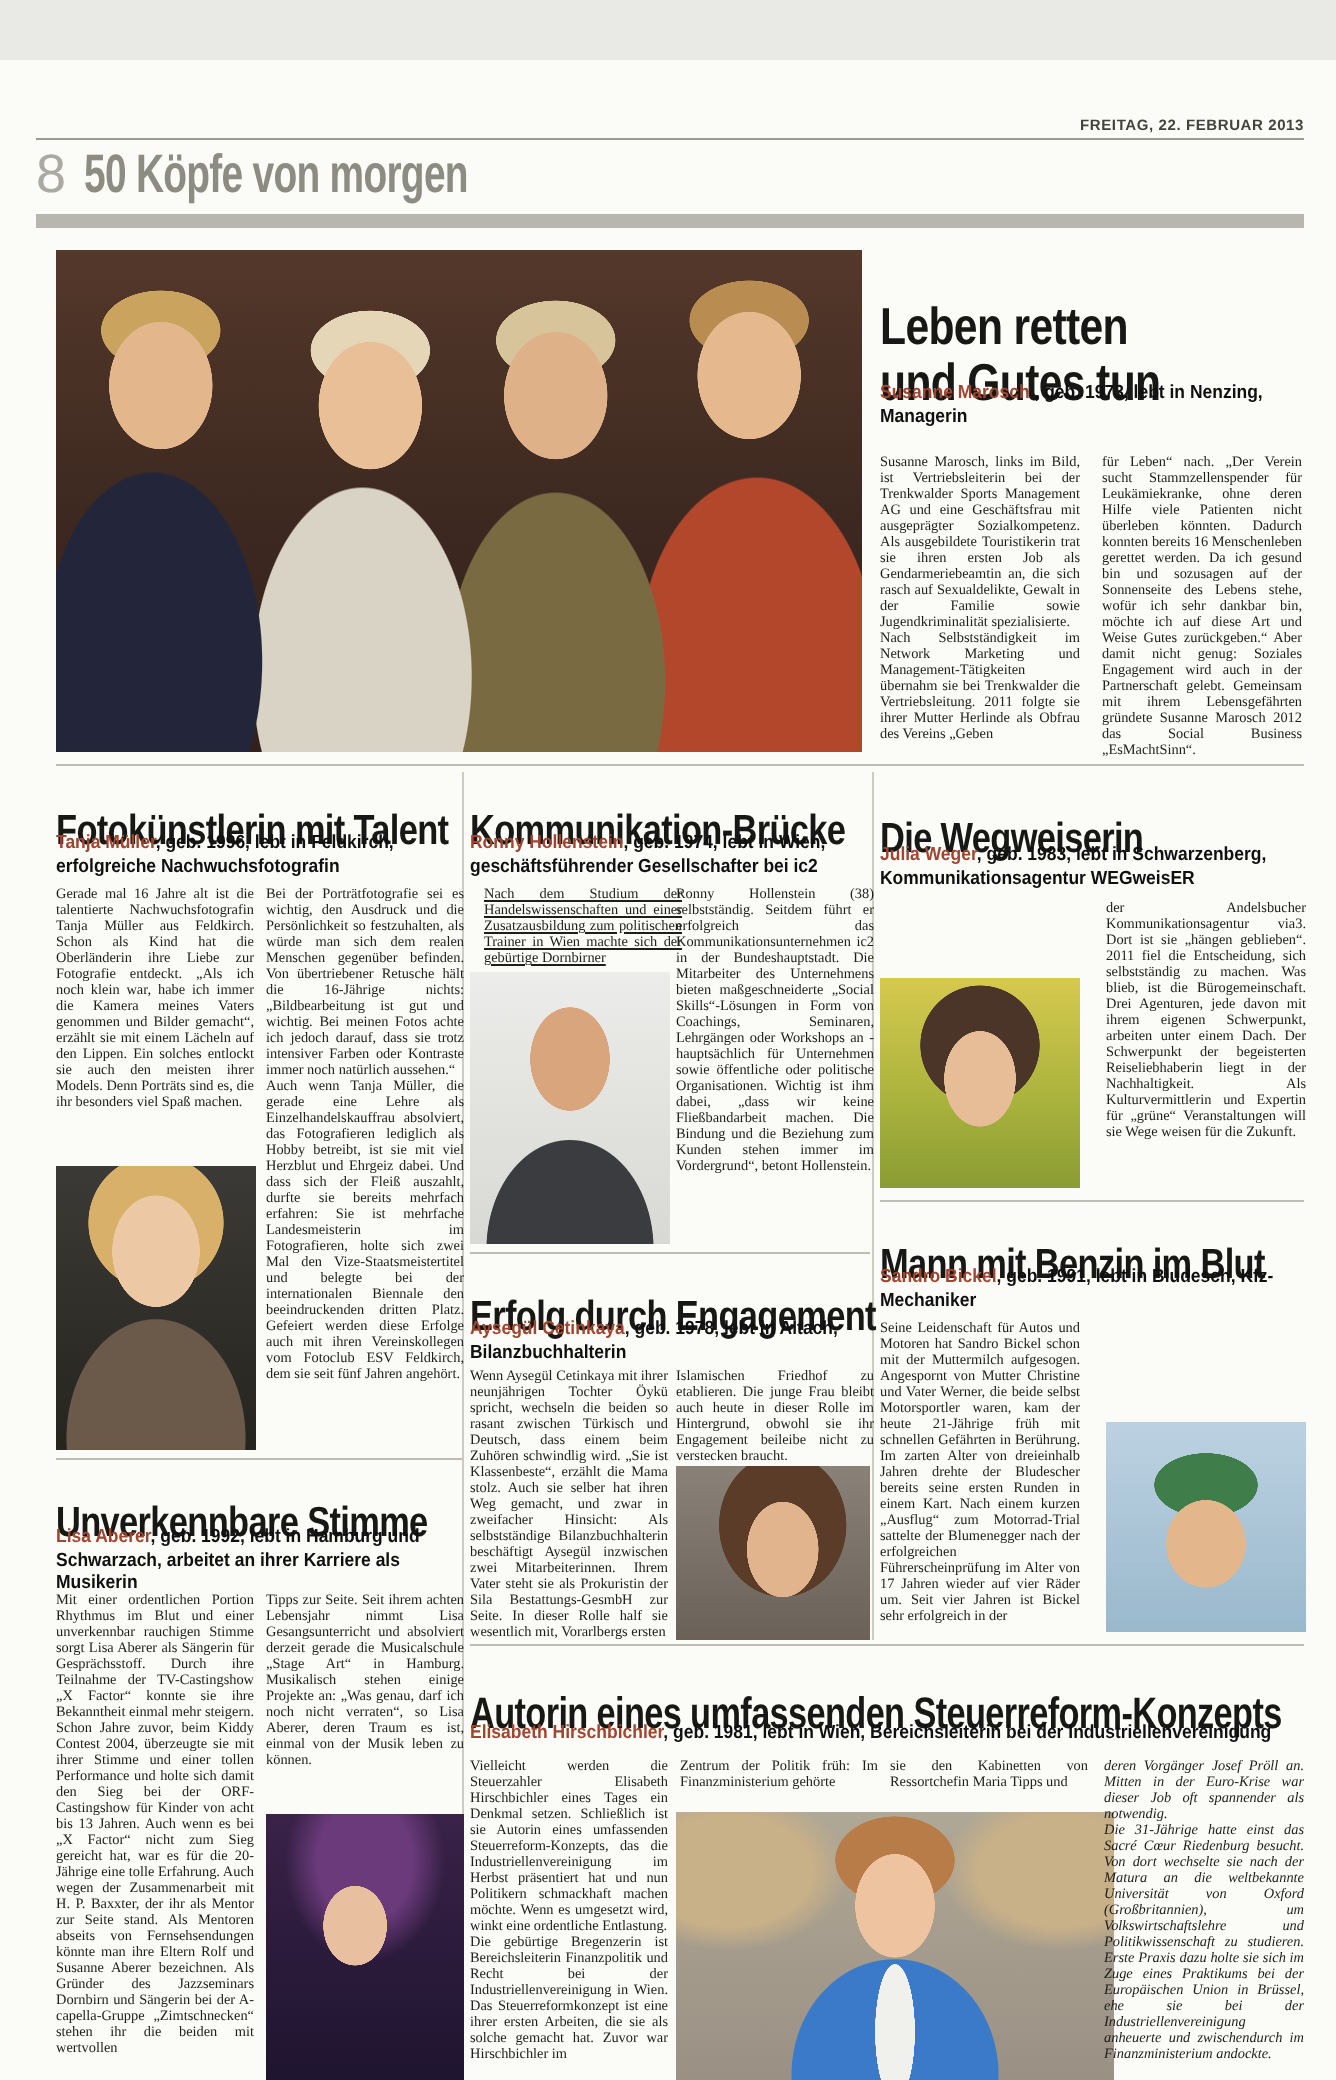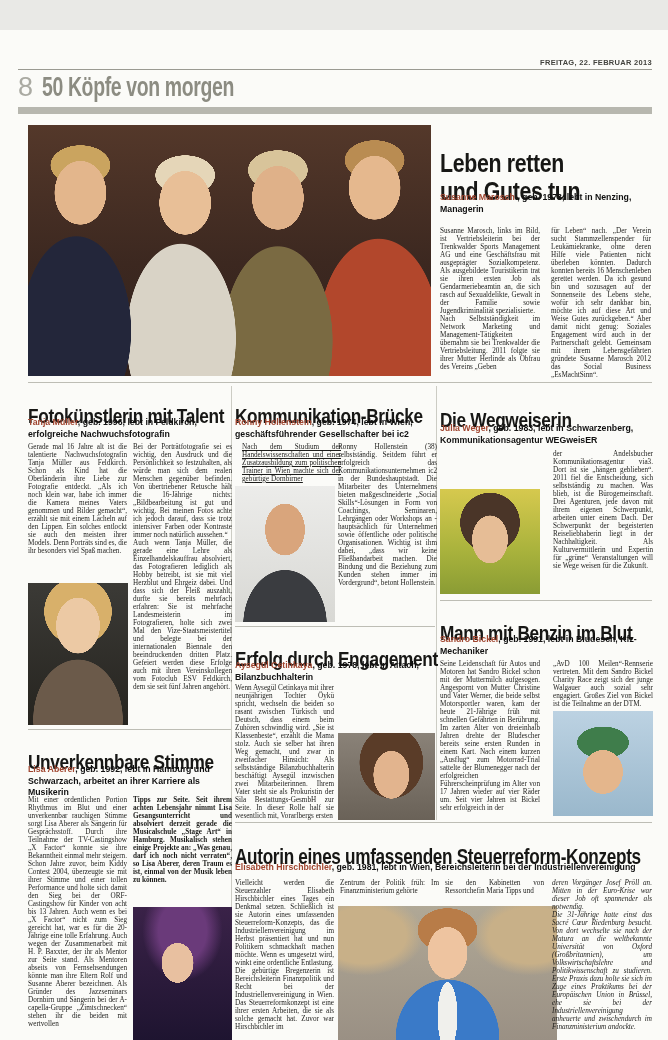--- a/index.html
+++ b/index.html
@@ -91,20 +91,21 @@
     radial-gradient(ellipse 42px 55px at 50% 102%, #3a3c40 0 99%, transparent 100%),
     linear-gradient(180deg, #ececea, #d8d8d4);"></div>
   <div class="col" style="left:338px;top:413px;width:99px;height:179px;">Ronny Hollenstein (38) selbstständig. Seitdem führt er erfolgreich das Kommunikationsunternehmen ic2 in der Bundeshauptstadt. Die Mitarbeiter des Unternehmens bieten maßgeschneiderte „Social Skills“-Lösungen in Form von Coachings, Seminaren, Lehrgängen oder Workshops an - hauptsächlich für Unternehmen sowie öffentliche oder politische Organisationen. Wichtig ist ihm dabei, „dass wir keine Fließbandarbeit machen. Die Bindung und die Beziehung zum Kunden stehen immer im Vordergrund“, betont Hollenstein.</div>
   <div class="hr" style="left:235px;top:596px;width:200px;"></div>
 
   <h2 class="hl" style="left:235px;top:601px;">Erfolg durch Engagement</h2>
   <p class="byline" style="left:235px;top:629px;width:219px;margin:0;">
     <span class="nm">Aysegül Cetinkaya</span><span>, geb. 1978, lebt in Altach, Bilanzbuchhalterin</span>
   </p>
   <div class="col" style="left:235px;top:654px;width:99px;height:138px;">Wenn Aysegül Cetinkaya mit ihrer neunjährigen Tochter Öykü spricht, wechseln die beiden so rasant zwischen Türkisch und Deutsch, dass einem beim Zuhören schwindlig wird. „Sie ist Klassenbeste“, erzählt die Mama stolz. Auch sie selber hat ihren Weg gemacht, und zwar in zweifacher Hinsicht: Als selbstständige Bilanzbuchhalterin beschäftigt Aysegül inzwischen zwei Mitarbeiterinnen. Ihrem Vater steht sie als Prokuristin der Sila Bestattungs-GesmbH zur Seite. In dieser Rolle half sie wesentlich mit, Vorarlbergs ersten</div>
+  <div class="col" style="left:338px;top:654px;width:99px;height:46px;">Islamischen Friedhof zu etablieren. Die junge Frau bleibt auch heute in dieser Rolle im Hintergrund, obwohl sie ihr Engagement beileibe nicht zu verstecken braucht.</div>
   <div class="ph" style="left:338px;top:703px;width:97px;height:87px;background:
     radial-gradient(ellipse 18px 24px at 55% 48%, #e2b48e 0 99%, transparent 100%),
     radial-gradient(ellipse 32px 36px at 55% 34%, #5a3c28 0 99%, transparent 100%),
     linear-gradient(180deg, #8a8278, #6a6258);"></div>
 
   <h2 class="hl" style="left:440px;top:362px;">Die Wegweiserin</h2>
   <p class="byline" style="left:440px;top:392px;width:228px;margin:0;">
     <span class="nm">Julia Weger</span><span>, geb. 1983, lebt in Schwarzenberg, Kommunikationsagentur WEGweisER</span>
   </p>
   <div class="ph" style="left:440px;top:459px;width:100px;height:105px;background:
@@ -112,33 +113,32 @@
     radial-gradient(ellipse 30px 30px at 50% 32%, #4a3528 0 99%, transparent 100%),
     linear-gradient(180deg, #d6c94e 0%, #a8b23c 60%, #8a9c34 100%);"></div>
   <div class="col" style="left:553px;top:420px;width:100px;height:142px;">der Andelsbucher Kommunikationsagentur via3. Dort ist sie „hängen geblieben“. 2011 fiel die Entscheidung, sich selbstständig zu machen. Was blieb, ist die Bürogemeinschaft. Drei Agenturen, jede davon mit ihrem eigenen Schwerpunkt, arbeiten unter einem Dach. Der Schwerpunkt der begeisterten Reiseliebhaberin liegt in der Nachhaltigkeit. Als Kulturvermittlerin und Expertin für „grüne“ Veranstaltungen will sie Wege weisen für die Zukunft.</div>
   <div class="hr" style="left:440px;top:570px;width:212px;"></div>
 
   <h2 class="hl" style="left:440px;top:575px;">Mann mit Benzin im Blut</h2>
   <p class="byline" style="left:440px;top:603px;width:228px;margin:0;">
     <span class="nm">Sandro Bickel</span><span>, geb. 1991, lebt in Bludesch, Kfz-Mechaniker</span>
   </p>
   <div class="col" style="left:440px;top:630px;width:100px;height:158px;">Seine Leidenschaft für Autos und Motoren hat Sandro Bickel schon mit der Muttermilch aufgesogen. Angespornt von Mutter Christine und Vater Werner, die beide selbst Motorsportler waren, kam der heute 21-Jährige früh mit schnellen Gefährten in Berührung. Im zarten Alter von dreieinhalb Jahren drehte der Bludescher bereits seine ersten Runden in einem Kart. Nach einem kurzen „Ausflug“ zum Motorrad-Trial sattelte der Blumenegger nach der erfolgreichen Führerscheinprüfung im Alter von 17 Jahren wieder auf vier Räder um. Seit vier Jahren ist Bickel sehr erfolgreich in der</div>
-  <div class="col" style="left:553px;top:630px;width:100px;height:48px;">„AvD 100 Meilen“-Rennserie vertreten. Mit dem Sandro Bickel Charity Race zeigt sich der junge Walgauer auch sozial sehr engagiert. Großes Ziel von Bickel ist die Teilnahme an der DTM.</div>
   <div class="ph" style="left:553px;top:681px;width:100px;height:105px;background:
     radial-gradient(ellipse 20px 22px at 50% 58%, #e4b68c 0 99%, transparent 100%),
     radial-gradient(ellipse 26px 16px at 50% 30%, #3f7d4b 0 99%, transparent 100%),
     radial-gradient(ellipse 12px 6px at 50% 27%, #e8e4dc 0 99%, transparent 100%),
     linear-gradient(180deg, #bcd2e2, #9ab8cc);"></div>
 
   <h2 class="hl" style="left:28px;top:704px;">Unverkennbare Stimme</h2>
   <p class="byline" style="left:28px;top:733px;width:222px;margin:0;">
     <span class="nm">Lisa Aberer</span><span>, geb. 1992, lebt in Hamburg und Schwarzach, arbeitet an ihrer Karriere als Musikerin</span>
   </p>
   <div class="col" style="left:28px;top:766px;width:99px;height:246px;">Mit einer ordentlichen Portion Rhythmus im Blut und einer unverkennbar rauchigen Stimme sorgt Lisa Aberer als Sängerin für Gesprächsstoff. Durch ihre Teilnahme der TV-Castingshow „X Factor“ konnte sie ihre Bekanntheit einmal mehr steigern. Schon Jahre zuvor, beim Kiddy Contest 2004, überzeugte sie mit ihrer Stimme und einer tollen Performance und holte sich damit den Sieg bei der ORF-Castingshow für Kinder von acht bis 13 Jahren. Auch wenn es bei „X Factor“ nicht zum Sieg gereicht hat, war es für die 20-Jährige eine tolle Erfahrung. Auch wegen der Zusammenarbeit mit H. P. Baxxter, der ihr als Mentor zur Seite stand. Als Mentoren abseits von Fernsehsendungen könnte man ihre Eltern Rolf und Susanne Aberer bezeichnen. Als Gründer des Jazzseminars Dornbirn und Sängerin bei der A-capella-Gruppe „Zimtschnecken“ stehen ihr die beiden mit wertvollen</div>
-  <div class="col" style="left:133px;top:766px;width:99px;height:108px;font-weight:bold;">Tipps zur Seite. Seit ihrem achten Lebensjahr nimmt Lisa Gesangsunterricht und absolviert derzeit gerade die Musicalschule „Stage Art“ in Hamburg. Musikalisch stehen einige Projekte an: „Was genau, darf ich noch nicht verraten“, so Lisa Aberer, deren Traum es ist, einmal von der Musik leben zu können.</div>
+  <div class="col" style="left:133px;top:766px;width:99px;height:108px;">Tipps zur Seite. Seit ihrem achten Lebensjahr nimmt Lisa Gesangsunterricht und absolviert derzeit gerade die Musicalschule „Stage Art“ in Hamburg. Musikalisch stehen einige Projekte an: „Was genau, darf ich noch nicht verraten“, so Lisa Aberer, deren Traum es ist, einmal von der Musik leben zu können.</div>
   <div class="ph" style="left:133px;top:877px;width:99px;height:133px;background:
     radial-gradient(ellipse 16px 20px at 45% 42%, #e8c0a0 0 99%, transparent 100%),
     radial-gradient(ellipse 40px 50px at 50% 18%, #6a3a7a 0 60%, transparent 100%),
     linear-gradient(180deg, #3a2248, #1e1430);"></div>
 
   <div class="hr" style="left:235px;top:792px;width:417px;"></div>
   <h2 class="hl" style="left:235px;top:798px;font-size:22px;transform:scaleX(.78);">Autorin eines umfassenden Steuerreform-Konzepts</h2>
   <p class="byline" style="left:235px;top:831px;width:460px;margin:0;">
     <span class="nm">Elisabeth Hirschbichler</span><span>, geb. 1981, lebt in Wien, Bereichsleiterin bei der Industriellenvereinigung</span>
   </p>

